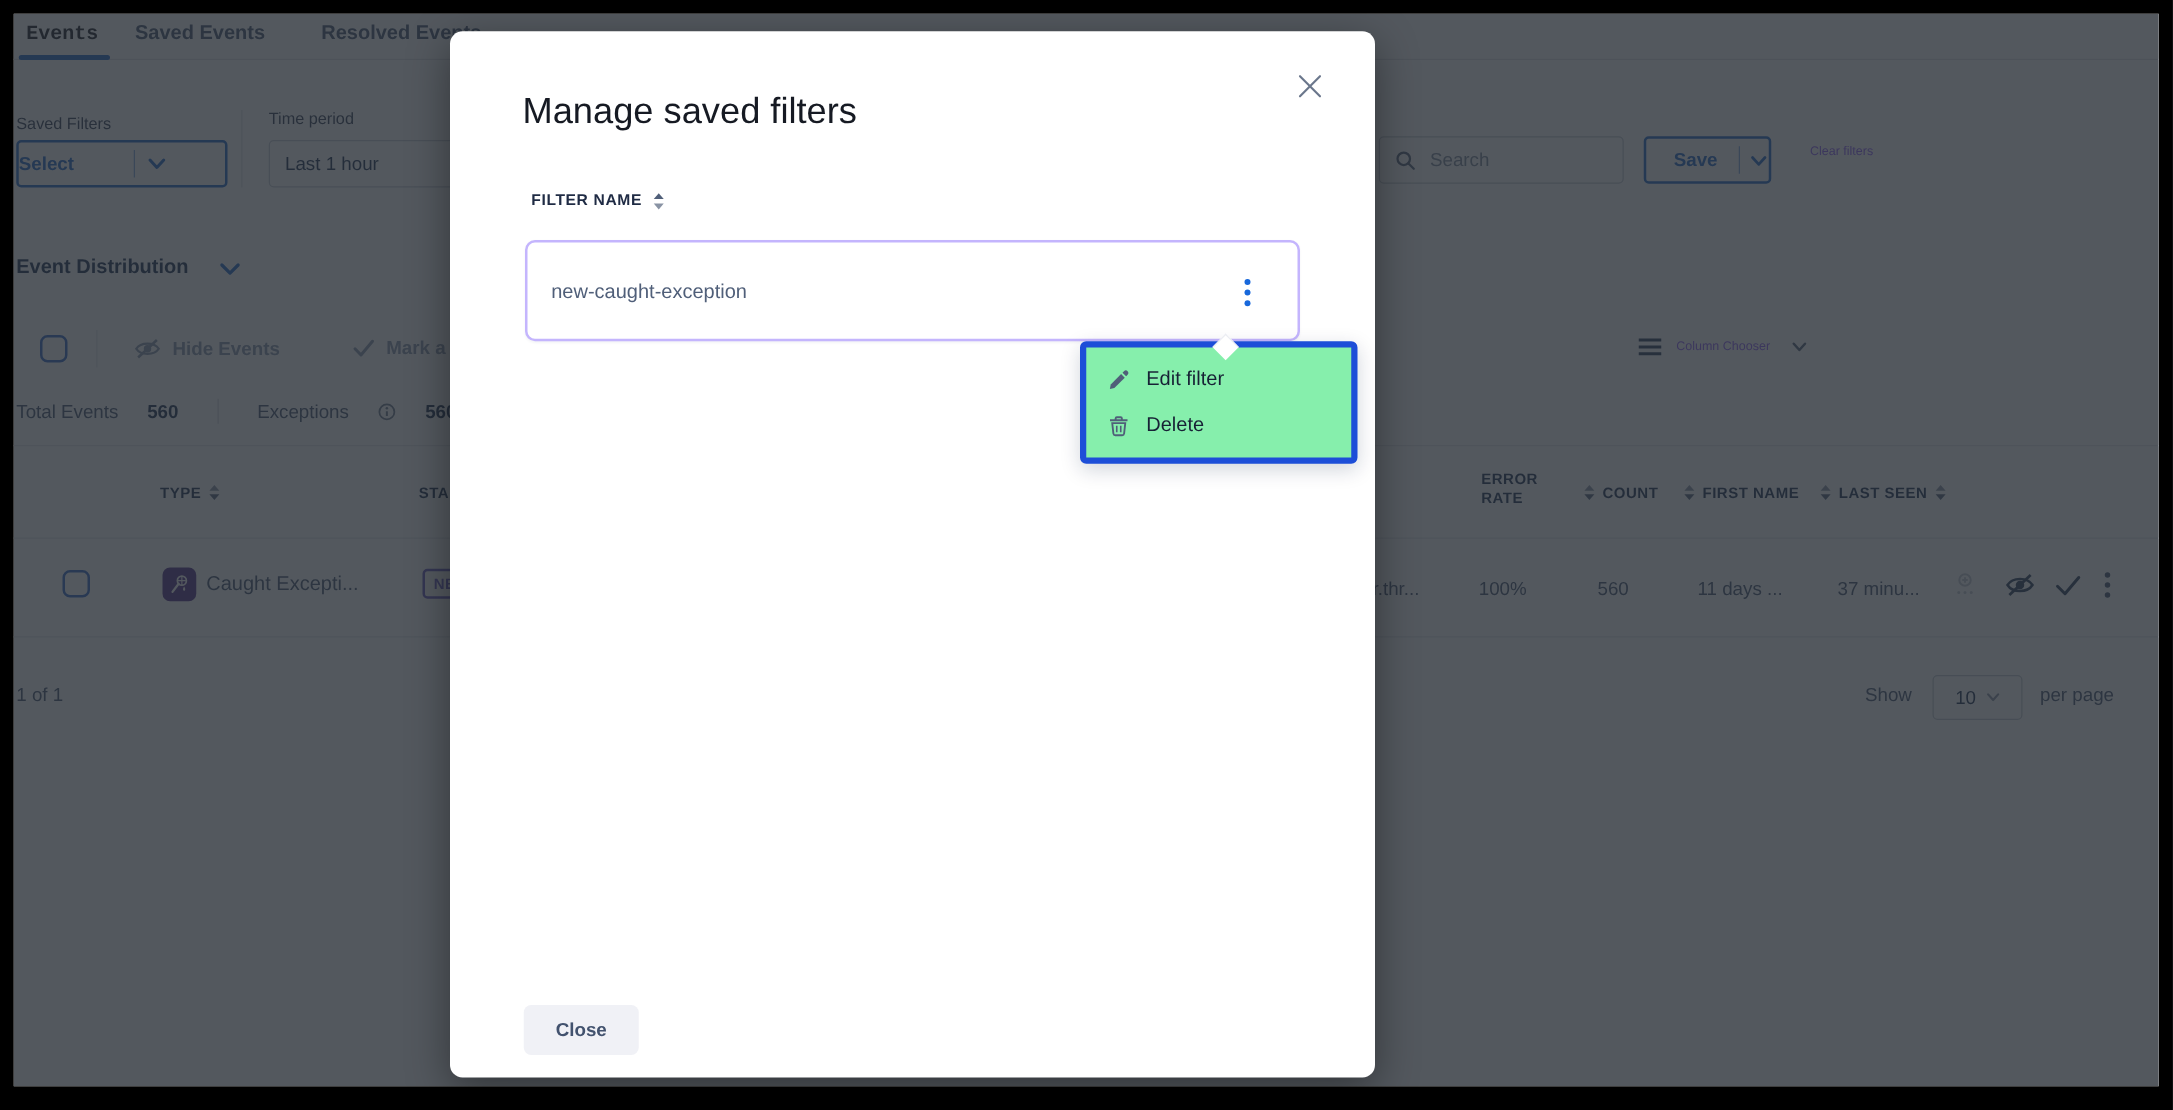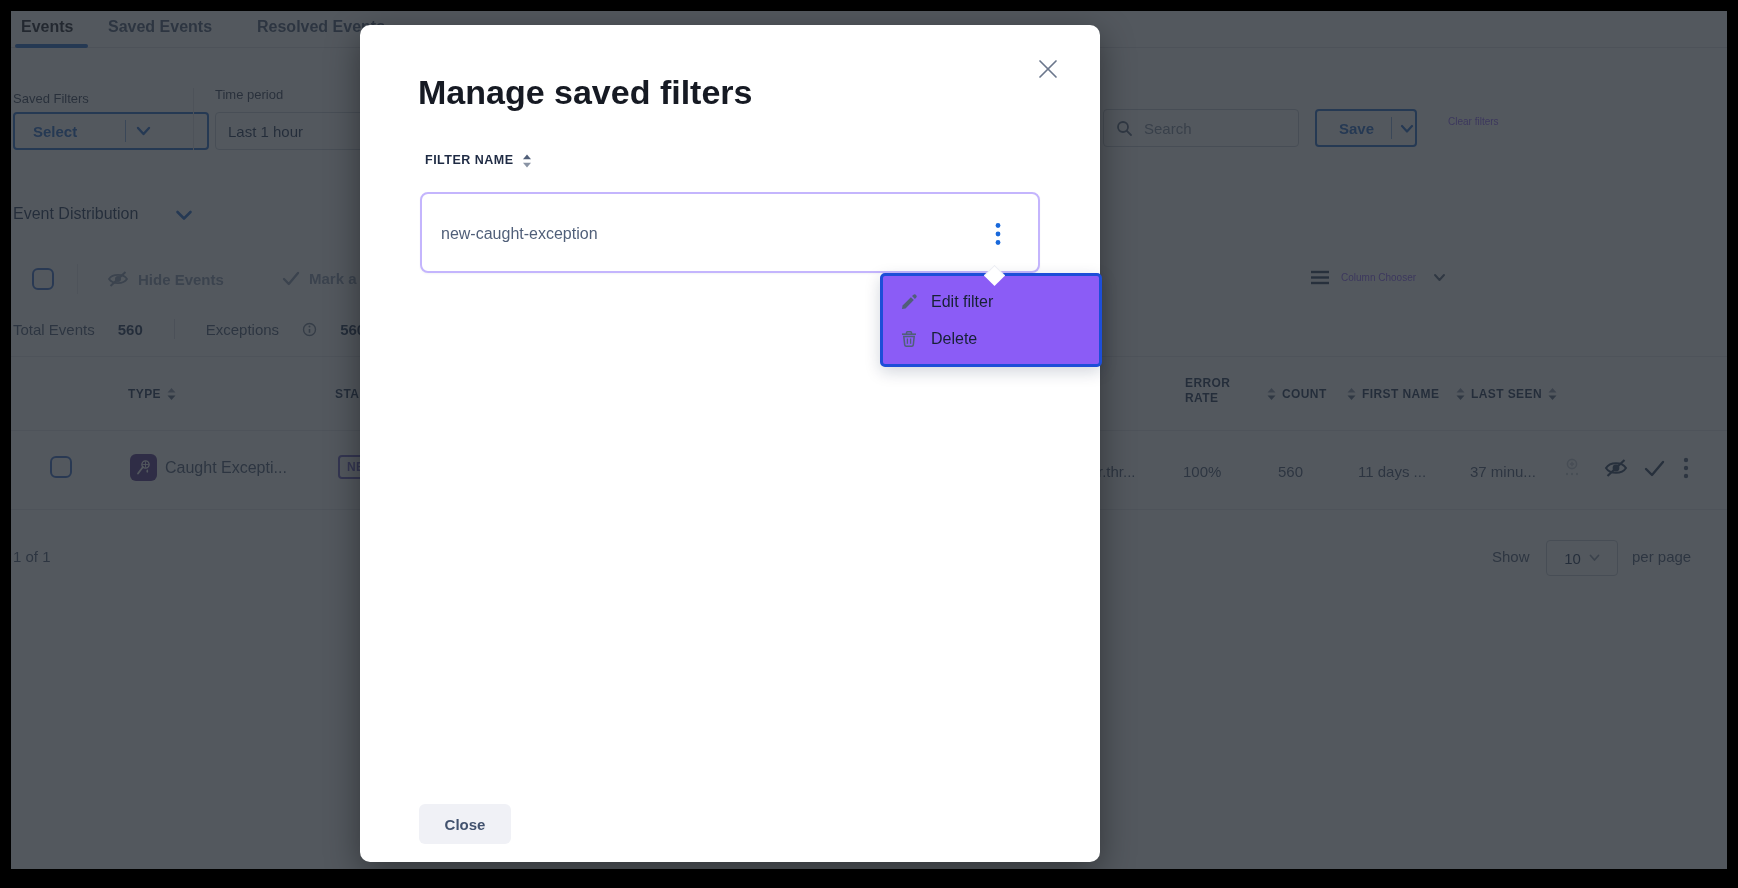--- a/index.html
+++ b/index.html
@@ -5,36 +5,36 @@
   html,body{margin:0;padding:0;background:#000;}
   *{box-sizing:border-box;font-family:"Liberation Sans",sans-serif;}
   .canvas{position:relative;width:1738px;height:888px;background:#000;overflow:hidden;}
   .screen{position:absolute;left:11px;top:11px;width:1716px;height:858px;background:#fff;overflow:hidden;}
   .dim{position:absolute;inset:0;background:rgba(40,46,54,0.8);z-index:50;}
   .abs{position:absolute;}
 
   
   .tabbar{position:absolute;left:0;top:0;right:0;height:37px;border-bottom:1px solid #dfe1e6;}
   .tab{position:absolute;top:7px;font-size:16px;color:#42526e;font-weight:600;cursor:pointer;}
-  .tab.active{color:#10121a;font-weight:700;}
+  .tab.active{color:#10121a;font-weight:700;font-family:Liberation Mono, monospace;}
   .tab-underline{position:absolute;left:4px;top:33px;width:73px;height:4px;background:#1d63c8;border-radius:2px;}
 
   
   .fieldlabel{font-size:13px;color:#2e3a52;}
   .select-btn{position:absolute;display:flex;align-items:center;border:2px solid #1d63c8;border-radius:4px;background:#fff;cursor:pointer;}
   .select-btn .lbl{font-size:15px;font-weight:700;color:#1d63c8;}
   .vdiv-in{width:1px;align-self:stretch;margin:6px 0;background:#1d63c8;opacity:.55;}
   .plain-select{position:absolute;display:flex;align-items:center;border:1px solid #c6ccd4;border-radius:4px;background:#fff;font-size:15px;color:#172b4d;cursor:pointer;}
   .search-box{position:absolute;display:flex;align-items:center;gap:9px;border:1px solid #c1c7d0;border-radius:4px;background:#fff;padding:0 12px;}
   .search-box input{border:none;outline:none;font-size:15px;color:#172b4d;width:130px;background:transparent;}
   .search-box input::placeholder{color:#7a869a;}
   .linklike{font-size:10px;font-weight:400;color:#8b5cf6;cursor:pointer;}
 
   
-  .h2{font-size:16px;font-weight:400;color:#172b4d;}
+  .h2{font-size:16px;font-weight:700;color:#172b4d;}
   .bulk-act{position:absolute;display:flex;align-items:center;gap:9px;font-size:15px;font-weight:700;color:#8795ad;cursor:pointer;}
   .colchooser{position:absolute;display:flex;align-items:center;gap:11px;cursor:pointer;}
   .checkbox{position:absolute;width:22px;height:22px;border:2px solid #2e67c8;border-radius:6px;background:#fff;cursor:pointer;}
 
   .totals{position:absolute;display:flex;align-items:center;gap:23px;font-size:15px;color:#42526e;}
   .totals b{color:#172b4d;font-weight:700;}
   .vdiv{width:1px;height:20px;background:#d4d8de;margin:0 8px;}
 
   
   .hline{position:absolute;left:0;right:0;height:1px;background:#e3e5ea;}
@@ -44,48 +44,48 @@
   .typebox{position:absolute;width:27px;height:27px;border-radius:6px;background:#4b2a85;display:flex;align-items:center;justify-content:center;}
   .badge{position:absolute;border:2px solid #6554c0;color:#6554c0;font-size:12px;font-weight:700;border-radius:4px;padding:3px 7px;letter-spacing:.3px;background:#fff;}
   .rowicon{position:absolute;cursor:pointer;display:flex;align-items:center;justify-content:center;}
 
   
   .pg-select{position:absolute;display:flex;align-items:center;justify-content:center;gap:8px;border:1px solid #c1c7d0;border-radius:4px;background:#fff;font-size:15px;color:#172b4d;cursor:pointer;}
   .pg-txt{position:absolute;font-size:15px;color:#42526e;}
 
   
   .modal{position:absolute;left:360px;top:25px;width:740px;height:837px;background:#fff;border-radius:10px;box-shadow:0 10px 34px rgba(0,0,0,.4);z-index:60;}
-  .modal-title{position:absolute;left:58px;top:48px;font-size:34px;font-weight:700;color:#161a23;}
+  .modal-title{position:absolute;left:58px;top:48px;font-size:29px;font-weight:400;color:#161a23;}
   .modal-x{position:absolute;right:38px;top:30px;width:28px;height:28px;cursor:pointer;display:flex;align-items:center;justify-content:center;}
   .col-head{position:absolute;left:65px;top:128px;display:flex;align-items:flex-start;gap:7px;font-size:12.5px;font-weight:700;color:#1f2b44;letter-spacing:.5px;cursor:pointer;}
   .filter-card{position:absolute;left:60px;top:167px;width:620px;height:81px;border:2px solid #c4b5fd;border-radius:8px;background:#fff;box-shadow:0 1px 2px rgba(23,43,77,.05);}
   .filter-card .name{position:absolute;left:19px;top:31px;font-size:16px;color:#505f79;}
   .kebab-btn{position:absolute;right:24px;top:24px;width:32px;height:32px;border-radius:4px;display:flex;align-items:center;justify-content:center;cursor:pointer;}
-  .ctx-menu{position:absolute;left:520px;top:248px;width:222px;background:#8b5cf6;border:3px solid #1d4ed8;border-radius:5px;box-shadow:0 5px 16px rgba(9,30,66,.18);z-index:70;padding:7px 0;}
+  .ctx-menu{position:absolute;left:504px;top:248px;width:222px;background:#86efac;border:5px solid #1d4ed8;border-radius:5px;box-shadow:0 5px 16px rgba(9,30,66,.18);z-index:70;padding:7px 0;}
   .ctx-caret{position:absolute;left:104px;top:-8px;width:15px;height:15px;background:#fff;border-left:1px solid #ebedf2;border-top:1px solid #ebedf2;transform:rotate(45deg);}
   .ctx-item{display:flex;align-items:center;gap:13px;height:37px;padding:0 17px;font-size:16px;color:#172135;cursor:pointer;}
   .close-btn{position:absolute;left:59px;top:779px;width:92px;height:40px;background:#f0f1f6;border:none;border-radius:6px;font-size:15px;font-weight:600;color:#42526e;cursor:pointer;}
 
   svg{display:block;}
 </style>
 </head>
 <body>
 
 <div class="canvas">
   <div class="screen">
 
     <div class="tabbar">
       <div class="tab active" style="left:10px">Events</div>
       <div class="tab" style="left:97px">Saved Events</div>
       <div class="tab" style="left:246px">Resolved Events</div>
       <div class="tab-underline"></div>
     </div>
 
     <div class="abs fieldlabel" style="left:2px;top:80px">Saved Filters</div>
-    <div class="select-btn" style="left:2px;top:101px;width:196px;height:38px;padding-left:18px">
+    <div class="select-btn" style="left:2px;top:101px;width:169px;height:38px;padding-left:0">
       <span class="lbl">Select</span>
       <span class="vdiv-in" style="margin-left:48px"></span>
       <span style="margin-left:10px">
         <svg width="15" height="10" viewBox="0 0 15 10">
             <polyline points="2,2 7.5,8 13,2" fill="none" stroke="#1d63c8" stroke-width="2.4" stroke-linecap="round" stroke-linejoin="round"></polyline>
           </svg>
       </span>
     </div>
 
     <div class="abs" style="left:182px;top:77px;width:1px;height:62px;background:#dfe1e6"></div>

